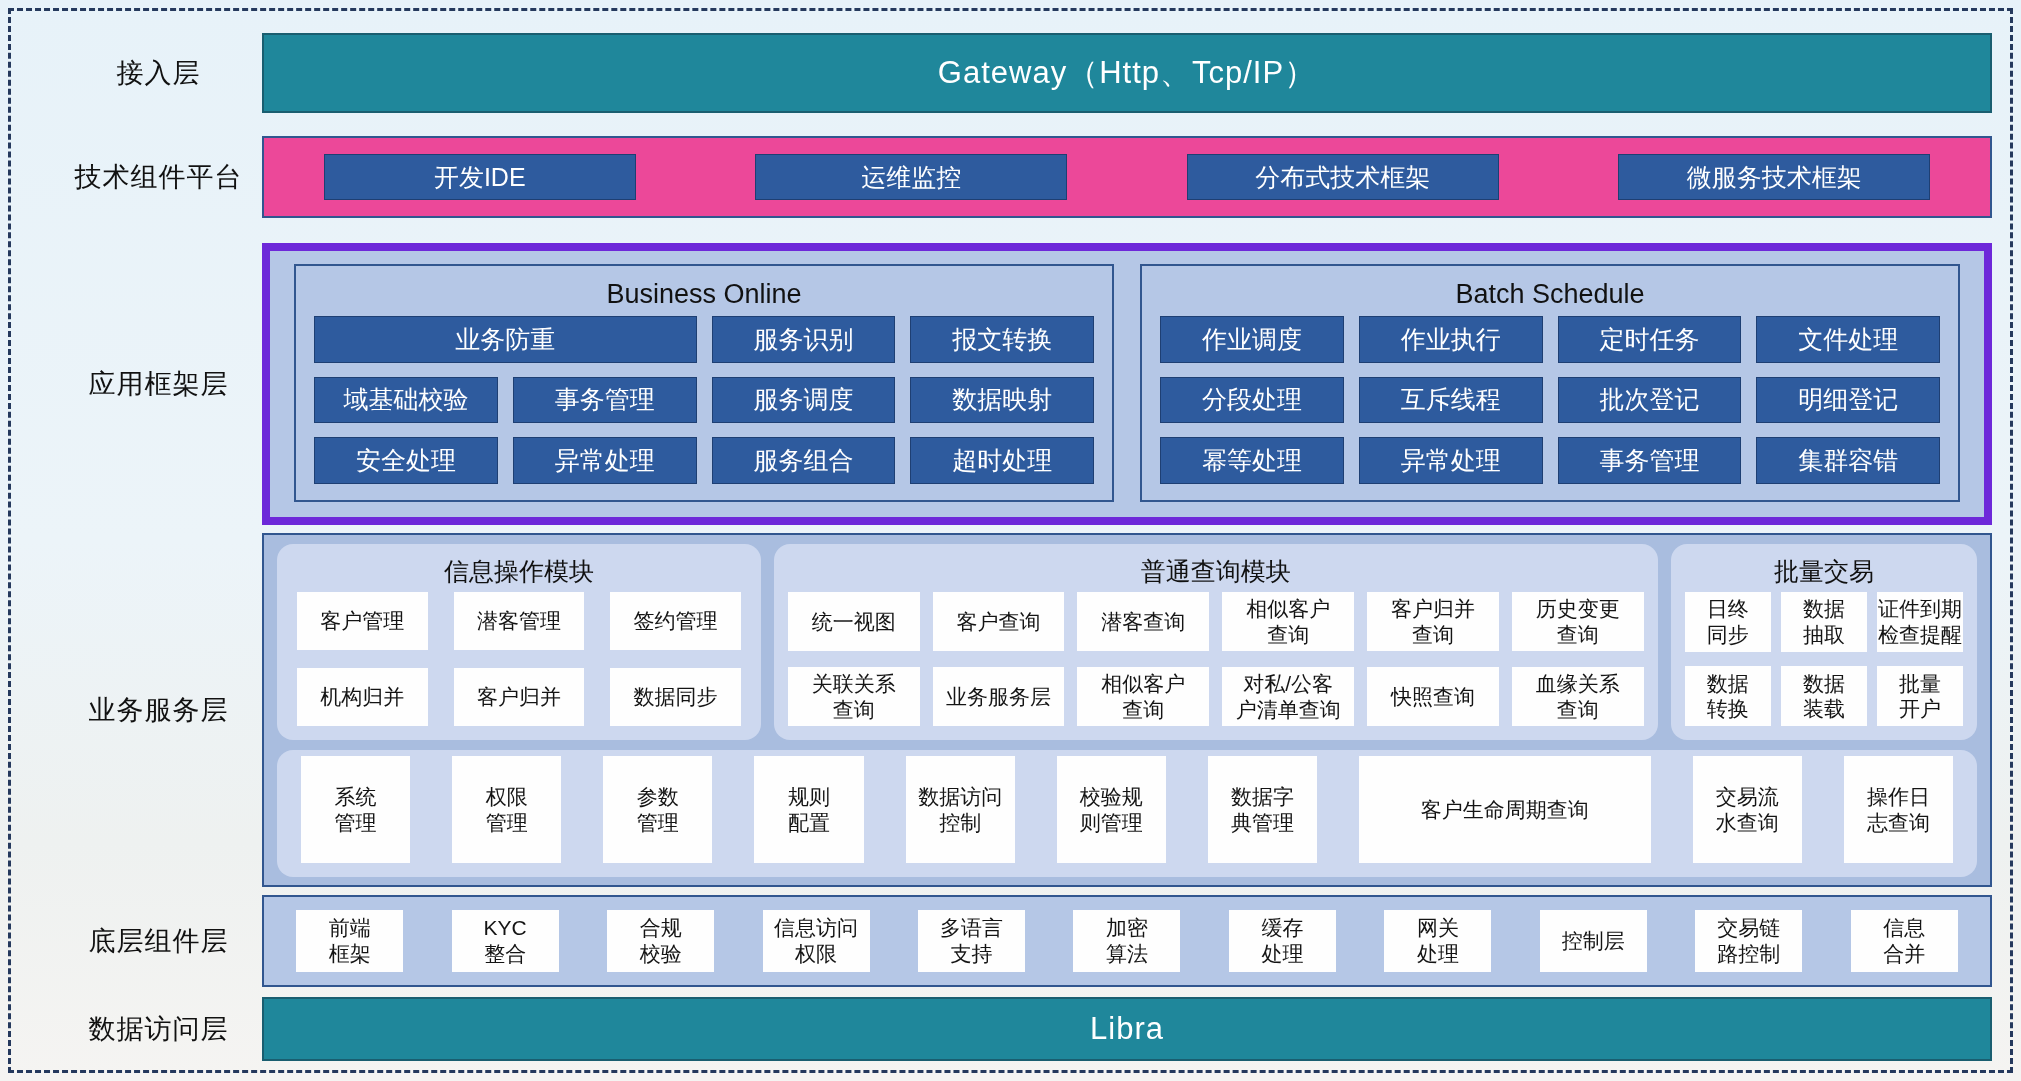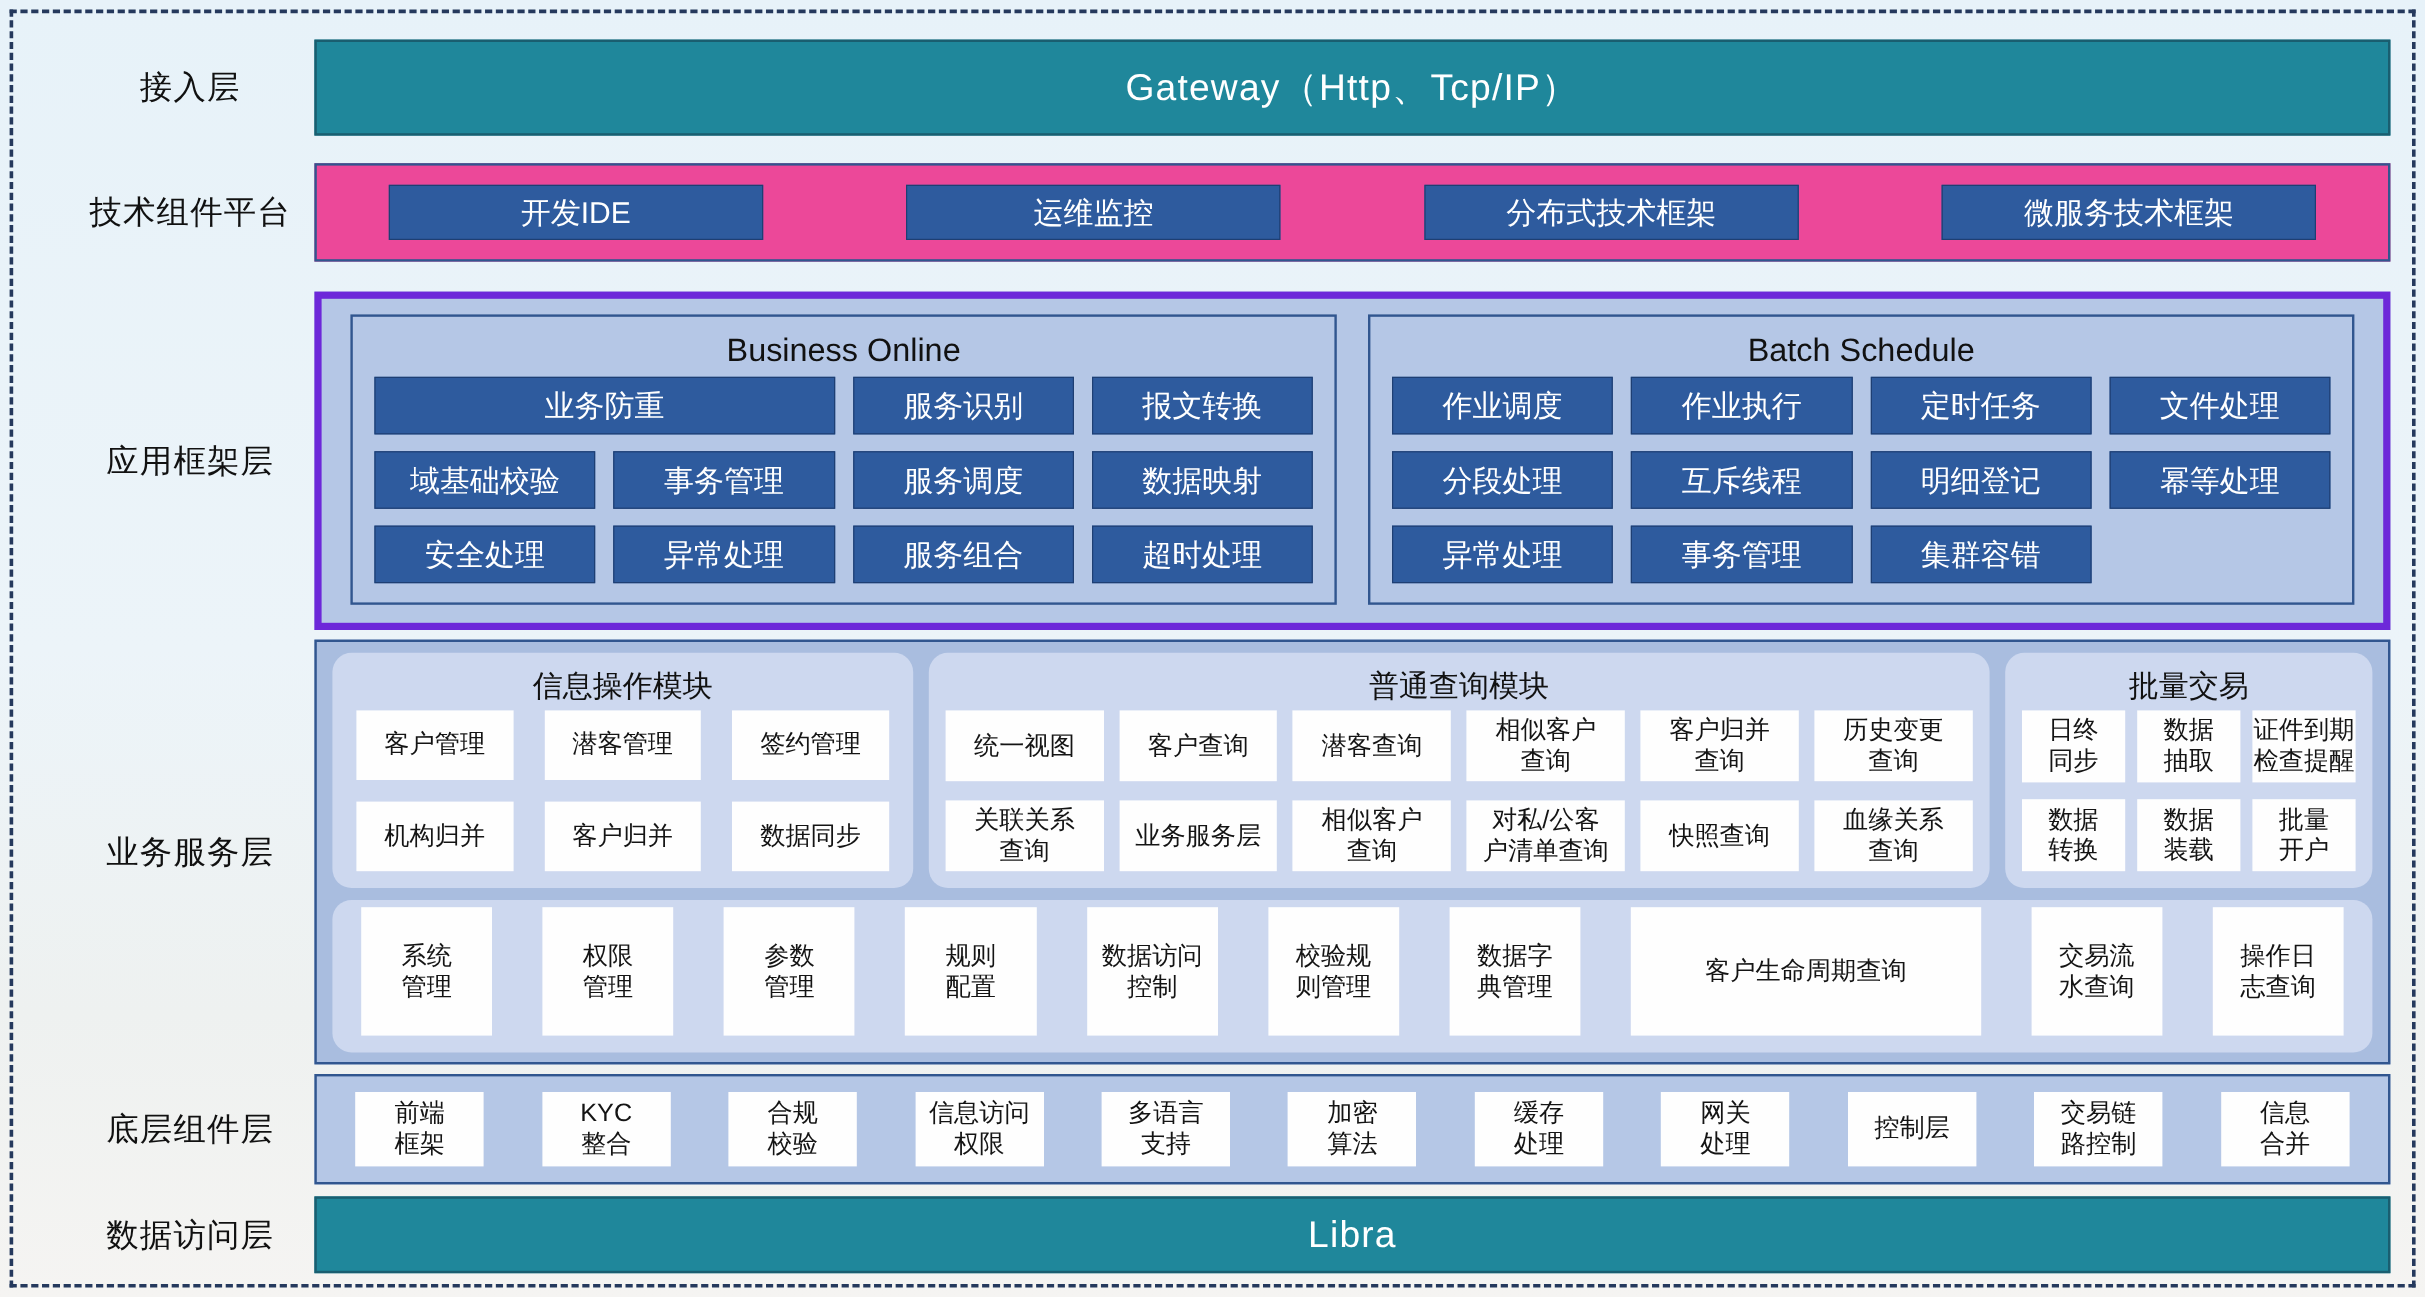--- a/index.html
+++ b/index.html
@@ -34,21 +34,21 @@
   }
   .dark-btn {
     background:#2e5b9e; border:1px solid #1e3f73; color:#fff;
     display:flex; align-items:center; justify-content:center; font-size:25px;
   }
   .tech-btn { width:312px; height:46px; }
 
   
   .row-app { height:282px; margin-bottom:8px; }
   .app-container {
-    flex:1; background:#b5c7e6; border:6px solid #6d28d9;
+    flex:1; background:#b5c7e6; border:8px solid #6d28d9;
     display:flex; gap:26px; padding:13px 24px 15px 24px;
   }
   .app-section { flex:1; border:2px solid #31568f; background:#b5c7e6; display:flex; flex-direction:column; padding:6px 18px 16px 18px; }
   .app-title { height:44px; display:flex; align-items:center; justify-content:center; font-size:27px; color:#111; }
   .app-grid { flex:1; display:grid; grid-template-columns:repeat(4,1fr); gap:14px 15px; }
   .app-grid .dark-btn { font-size:25px; }
   .span2 { grid-column:span 2; }
 
   
   .row-svc { height:354px; margin-bottom:8px; }
@@ -128,20 +128,21 @@
       </div>
       <div class="app-section">
         <div class="app-title">Batch Schedule</div>
         <div class="app-grid">
           <div class="dark-btn">作业调度</div>
           <div class="dark-btn">作业执行</div>
           <div class="dark-btn">定时任务</div>
           <div class="dark-btn">文件处理</div>
           <div class="dark-btn">分段处理</div>
           <div class="dark-btn">互斥线程</div>
+          <div class="dark-btn">批次登记</div>
           <div class="dark-btn">明细登记</div>
           <div class="dark-btn">幂等处理</div>
           <div class="dark-btn">异常处理</div>
           <div class="dark-btn">事务管理</div>
           <div class="dark-btn">集群容错</div>
         </div>
       </div>
     </div>
   </div>
 

